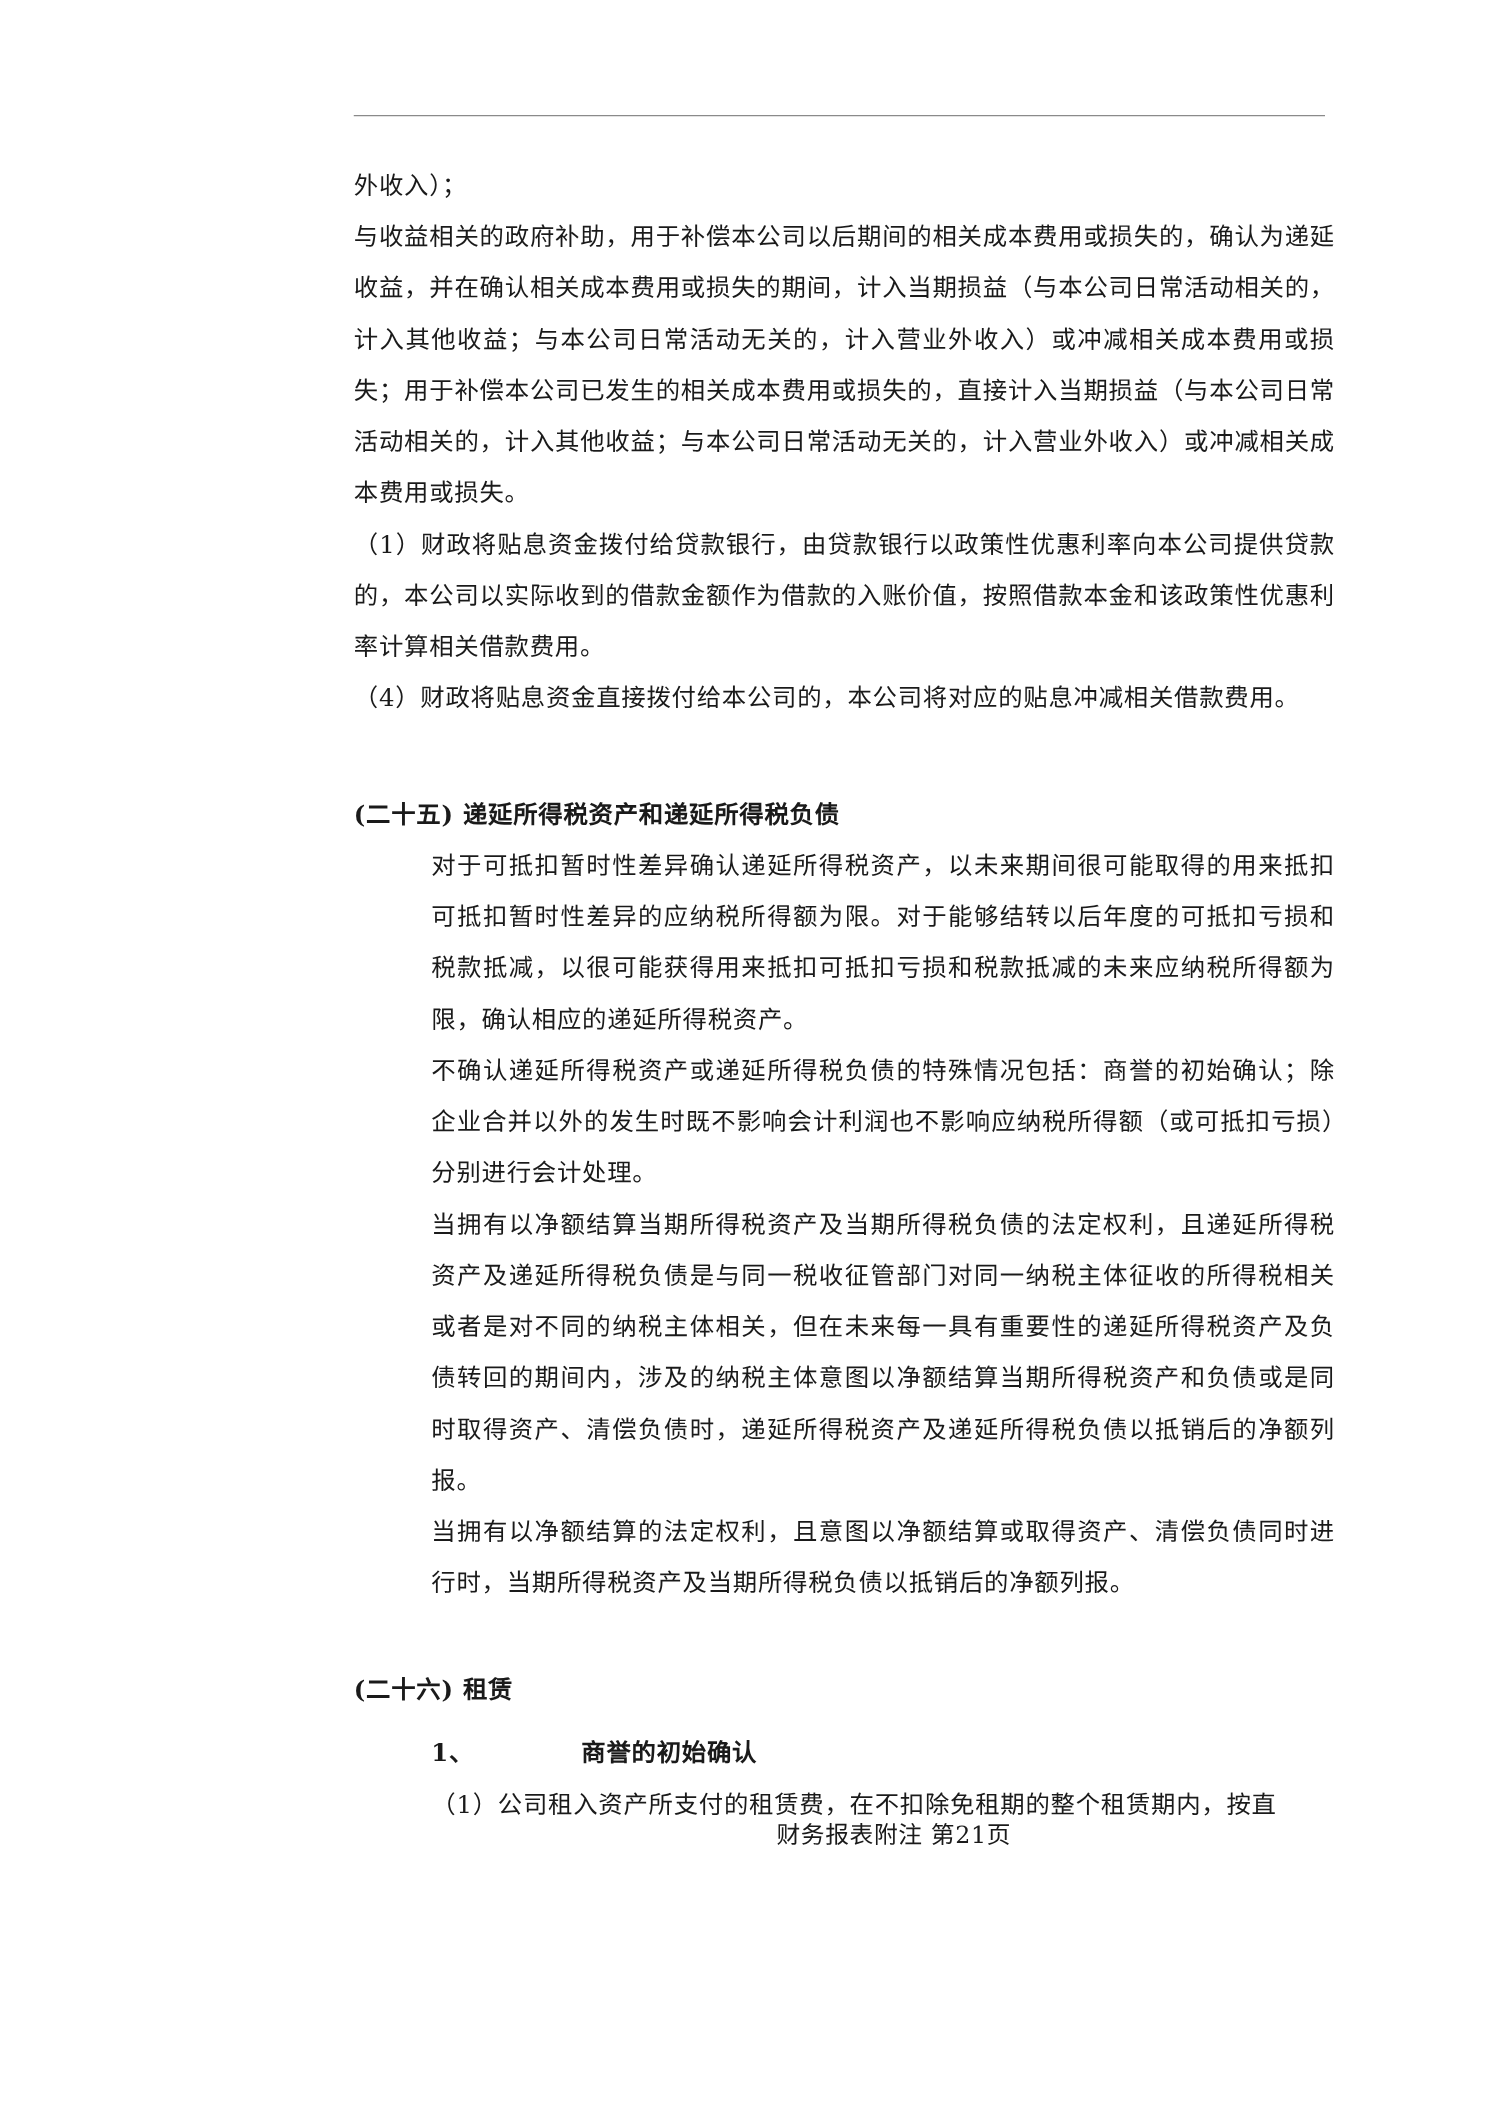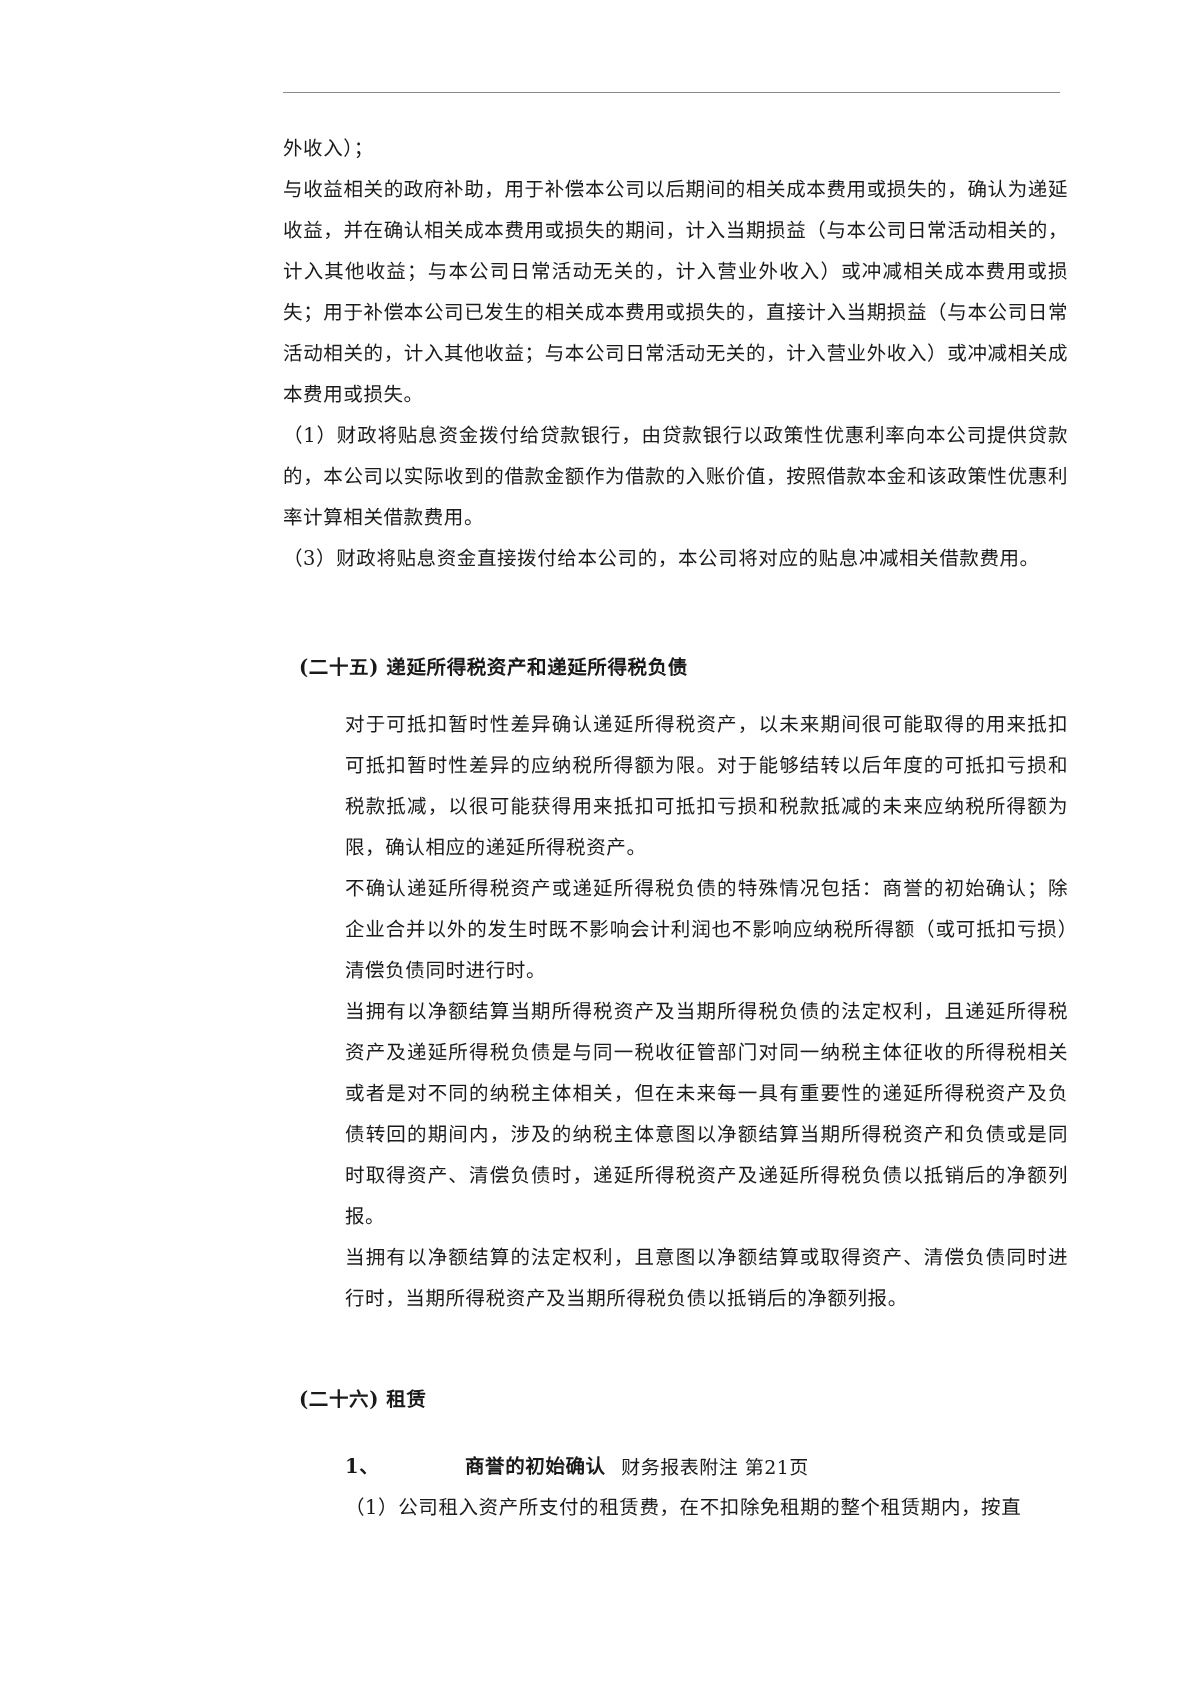--- a/index.html
+++ b/index.html
@@ -41,21 +41,21 @@
     text-justify: inter-ideograph;
     letter-spacing: 0.6px;
   }
   .first-line {
     text-indent: 0;
   }
   .indent-body {
     margin-left: 62px;
   }
   .section-head {
-    margin: 16px;
+    margin: 0;
     font-size: 19.5px;
     line-height: 41px;
     font-weight: bold;
     letter-spacing: 0.6px;
   }
   .sub-head {
     margin: 0;
     font-size: 19.5px;
     line-height: 41px;
     font-weight: bold;
@@ -90,29 +90,29 @@
 
   <div class="content">
 
     <p class="first-line">外收入）；</p>
 
     <p>与收益相关的政府补助，用于补偿本公司以后期间的相关成本费用或损失的，确认为递延收益，并在确认相关成本费用或损失的期间，计入当期损益（与本公司日常活动相关的，计入其他收益；与本公司日常活动无关的，计入营业外收入）或冲减相关成本费用或损失；用于补偿本公司已发生的相关成本费用或损失的，直接计入当期损益（与本公司日常活动相关的，计入其他收益；与本公司日常活动无关的，计入营业外收入）或冲减相关成本费用或损失。</p>
 
 
     <p>（1）财政将贴息资金拨付给贷款银行，由贷款银行以政策性优惠利率向本公司提供贷款的，本公司以实际收到的借款金额作为借款的入账价值，按照借款本金和该政策性优惠利率计算相关借款费用。</p>
 
-    <p>（3）财政将贴息资金直接拨付给本公司的，本公司将对应的贴息冲减相关借款费用。</p>
+    <p>（4）财政将贴息资金直接拨付给本公司的，本公司将对应的贴息冲减相关借款费用。</p>
 
     <div class="gap-lg"></div>
 
     <div class="section-head">(二十五) 递延所得税资产和递延所得税负债</div>
 
     <div class="indent-body">
       <p>对于可抵扣暂时性差异确认递延所得税资产，以未来期间很可能取得的用来抵扣可抵扣暂时性差异的应纳税所得额为限。对于能够结转以后年度的可抵扣亏损和税款抵减，以很可能获得用来抵扣可抵扣亏损和税款抵减的未来应纳税所得额为限，确认相应的递延所得税资产。</p>
-      <p>不确认递延所得税资产或递延所得税负债的特殊情况包括：商誉的初始确认；除企业合并以外的发生时既不影响会计利润也不影响应纳税所得额（或可抵扣亏损）清偿负债同时进行时。</p>
+      <p>不确认递延所得税资产或递延所得税负债的特殊情况包括：商誉的初始确认；除企业合并以外的发生时既不影响会计利润也不影响应纳税所得额（或可抵扣亏损）分别进行会计处理。</p>
       <p>当拥有以净额结算当期所得税资产及当期所得税负债的法定权利，且递延所得税资产及递延所得税负债是与同一税收征管部门对同一纳税主体征收的所得税相关或者是对不同的纳税主体相关，但在未来每一具有重要性的递延所得税资产及负债转回的期间内，涉及的纳税主体意图以净额结算当期所得税资产和负债或是同时取得资产、清偿负债时，递延所得税资产及递延所得税负债以抵销后的净额列报。</p>
       <p>当拥有以净额结算的法定权利，且意图以净额结算或取得资产、清偿负债同时进行时，当期所得税资产及当期所得税负债以抵销后的净额列报。</p>
     </div>
 
     <div class="gap-md"></div>
 
     <div class="section-head">(二十六) 租赁</div>
 
     <div class="gap-sm"></div>
 

